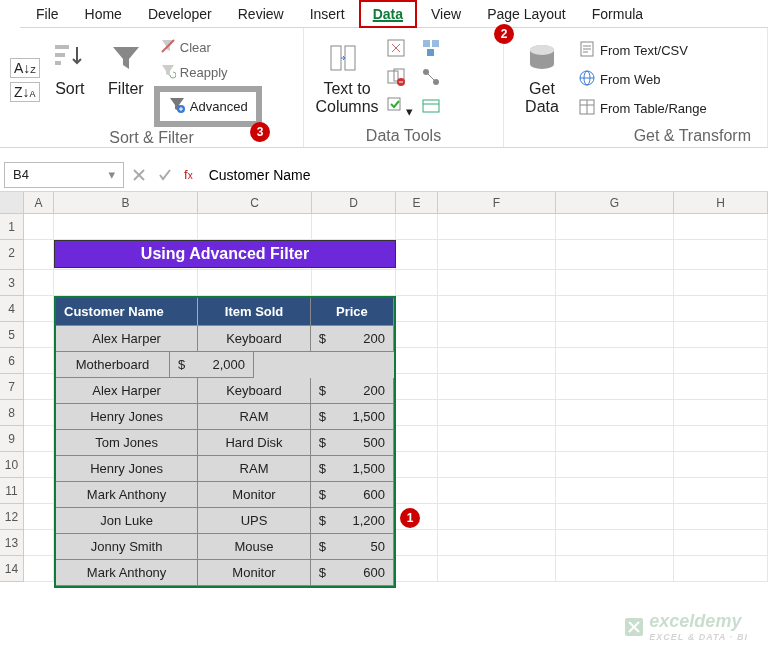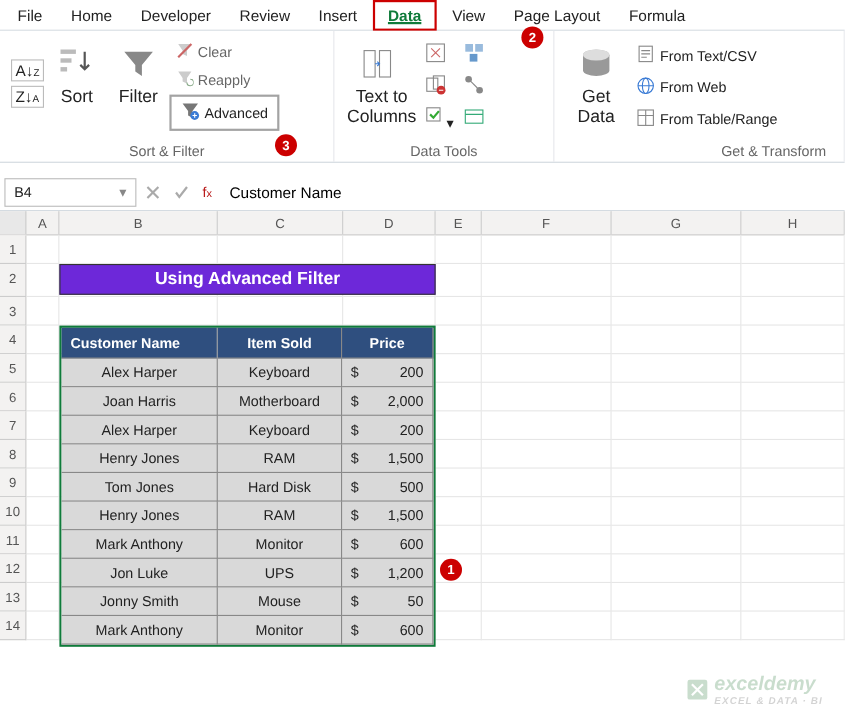--- a/index.html
+++ b/index.html
@@ -6,35 +6,35 @@
   body { background: #fff; width: 768px; height: 662px; overflow: hidden; position: relative; font-size: 13px; color: #222; }
 
   
   .menubar { display: flex; align-items: center; height: 28px; padding: 0 4px; border-bottom: 1px solid #d0d7de; gap: 2px; }
   .menu-item { padding: 4px 12px; cursor: pointer; font-size: 14px; }
   .menu-item.active { border: 2px solid #c00; color: #0f7b3a; font-weight: 600; text-decoration: underline; text-decoration-color: #0f7b3a; text-decoration-thickness: 2px; }
 
   
   .ribbon { display: flex; height: 120px; border-bottom: 1px solid #d0d7de; background: #fff; }
   .ribbon-group { display: flex; flex-direction: column; justify-content: space-between; padding: 4px 8px 2px 8px; border-right: 1px solid #e5e7eb; }
-  .ribbon-group-label { text-align: center; font-size: 13px; color: #666; padding-top: 2px; }
+  .ribbon-group-label { text-align: center; font-size: 16px; color: #666; padding-top: 2px; }
   .ribbon-row { display: flex; }
 
   .big-btn { display: flex; flex-direction: column; align-items: center; justify-content: flex-start; width: 56px; padding: 4px 2px; cursor: pointer; }
   .big-btn .icon { height: 44px; display: flex; align-items: center; justify-content: center; }
   .big-btn .lbl { font-size: 16px; text-align: center; line-height: 1.1; }
 
   .small-btn { display: flex; align-items: center; gap: 4px; padding: 2px 6px; cursor: pointer; font-size: 13px; color: #666; }
   .small-btn.enabled { color: #222; }
 
   .stack { display: flex; flex-direction: column; gap: 2px; }
 
   .badge { position: absolute; width: 20px; height: 20px; background: #c00; color: #fff; border-radius: 50%; display: flex; align-items: center; justify-content: center; font-size: 12px; font-weight: bold; z-index: 10; }
 
-  .highlight-box { border: 2px solid #a3a3a3; }
+  .highlight-box { border: 6px solid #a3a3a3; }
 
   
   .formula-bar { display: flex; align-items: center; height: 34px; border-bottom: 1px solid #d0d7de; padding: 4px; gap: 4px; margin-top: 10px; }
   .name-box { width: 120px; height: 26px; border: 1px solid #bbb; padding: 2px 8px; display: flex; align-items: center; justify-content: space-between; background: #fff; }
   .fb-btn { width: 22px; height: 22px; display: flex; align-items: center; justify-content: center; color: #888; border-radius: 2px; }
   .fx-label { font-size: 13px; color: #b91c1c; padding: 0 4px; }
   .formula-input { flex: 1; height: 26px; border: none; padding: 2px 8px; font-size: 14px; outline: none; }
 
   
   .grid-wrap { position: relative; }
@@ -61,21 +61,21 @@
   .c-name { width: 144px; } .c-item { width: 114px; } .c-price { width: 84px; justify-content: space-between !important; padding: 0 8px; }
   .c-price .cur { }
   .c-price .val { text-align: right; flex:1; }
 
   .watermark { position: absolute; right: 20px; bottom: 20px; opacity: 0.25; font-size: 18px; font-style: italic; font-weight: bold; color: #2d7a3d; display:flex; align-items:center; gap:4px;}
   .watermark .sub { font-size:9px; display:block; letter-spacing:1px; color:#555;}
 </style>
 </head>
 <body>
 
-<div class="menubar" style="position:relative;">
+<div class="menubar" style="position:relative;margin-left:20px;">
   <div class="menu-item">File</div>
   <div class="menu-item">Home</div>
   <div class="menu-item">Developer</div>
   <div class="menu-item">Review</div>
   <div class="menu-item">Insert</div>
   <div class="menu-item active">Data</div>
   <div class="menu-item">View</div>
   <div class="menu-item">Page Layout</div>
   <div class="menu-item">Formula</div>
   <div class="badge" style="left:474px; top:24px;">2</div>
@@ -432,21 +432,20 @@
     <div id="table-body">
         <div class="dt-row">
           <div class="c-name">Alex Harper</div>
           <div class="c-item">Keyboard</div>
           <div class="c-price">
             <span class="cur">$</span>
             <span class="val">200</span>
           </div>
         </div>
         <div class="dt-row">
-          <div class="c-name">Joan Harris</div>
           <div class="c-item">Motherboard</div>
           <div class="c-price">
             <span class="cur">$</span>
             <span class="val">2,000</span>
           </div>
         </div>
         <div class="dt-row">
           <div class="c-name">Alex Harper</div>
           <div class="c-item">Keyboard</div>
           <div class="c-price">

